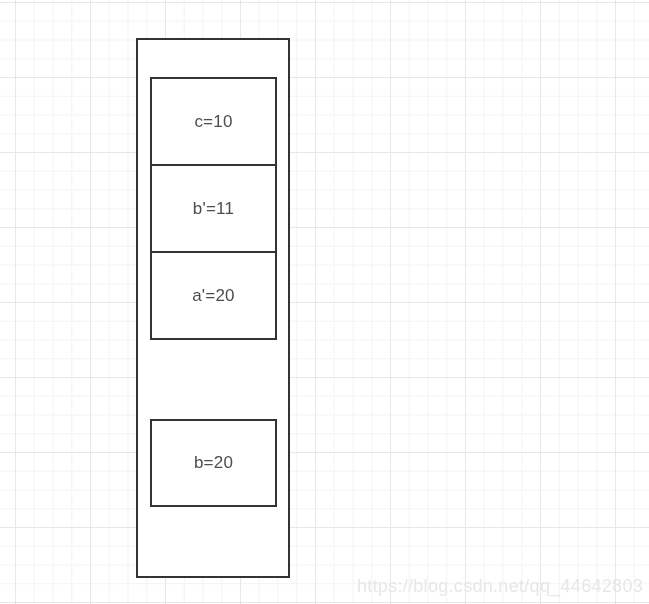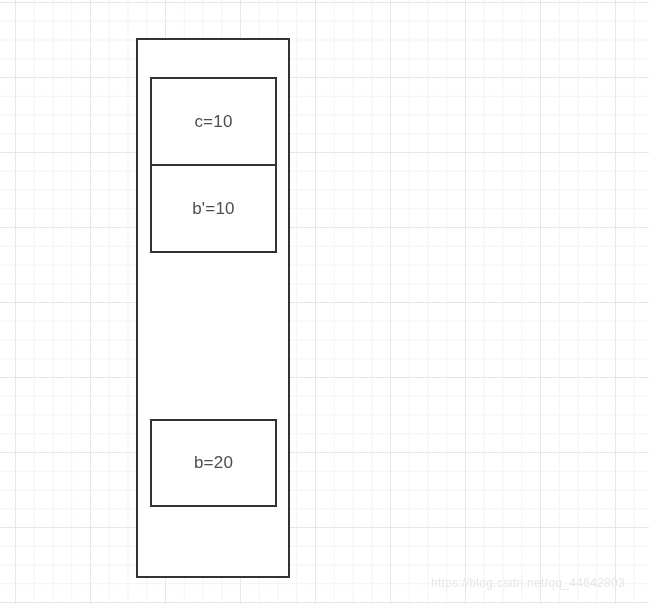--- a/index.html
+++ b/index.html
@@ -55,41 +55,44 @@
   .stack-lower .box { height: 88px; margin-top: 36px; }
   .box-label {
     font-size: 17px;
     color: var(--label-text);
     letter-spacing: 0.2px;
     white-space: nowrap;
   }
   .watermark {
     position: absolute;
     top: 576px;
-    right: 24px;
-    font-size: 12px;
+    right: 6px;
+    font-size: 18px;
     color: var(--watermark);
     letter-spacing: 0.3px;
     white-space: nowrap;
     user-select: none;
   }
 </style>
 </head>
 <body>
 
 <div class="canvas">
 
   <div class="outer-frame"></div>
 
   <div class="stack stack-upper">
     <div class="box">
       <span class="box-label">c=10</span>
     </div>
     <div class="box">
-      <span class="box-label">b'=10</span>
+      <span class="box-label">b'=11</span>
+    </div>
+    <div class="box">
+      <span class="box-label">a'=20</span>
     </div>
   </div>
 
   <div class="stack stack-lower">
     <div class="box">
       <span class="box-label">b=20</span>
     </div>
   </div>
 
   <div class="watermark">https://blog.csdn.net/qq_44642803</div>

